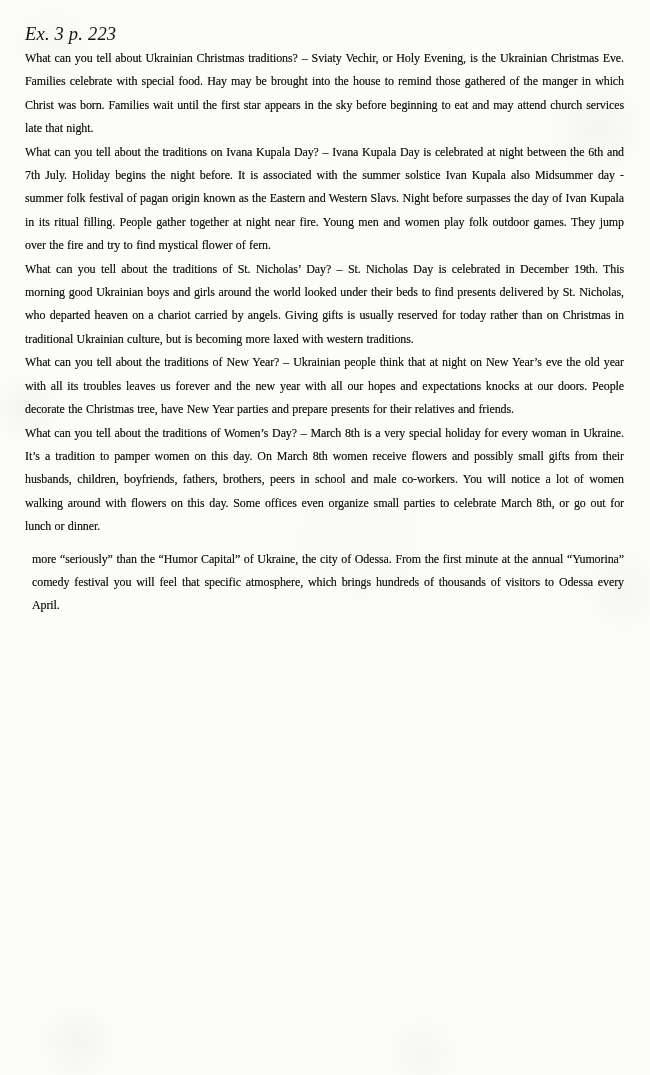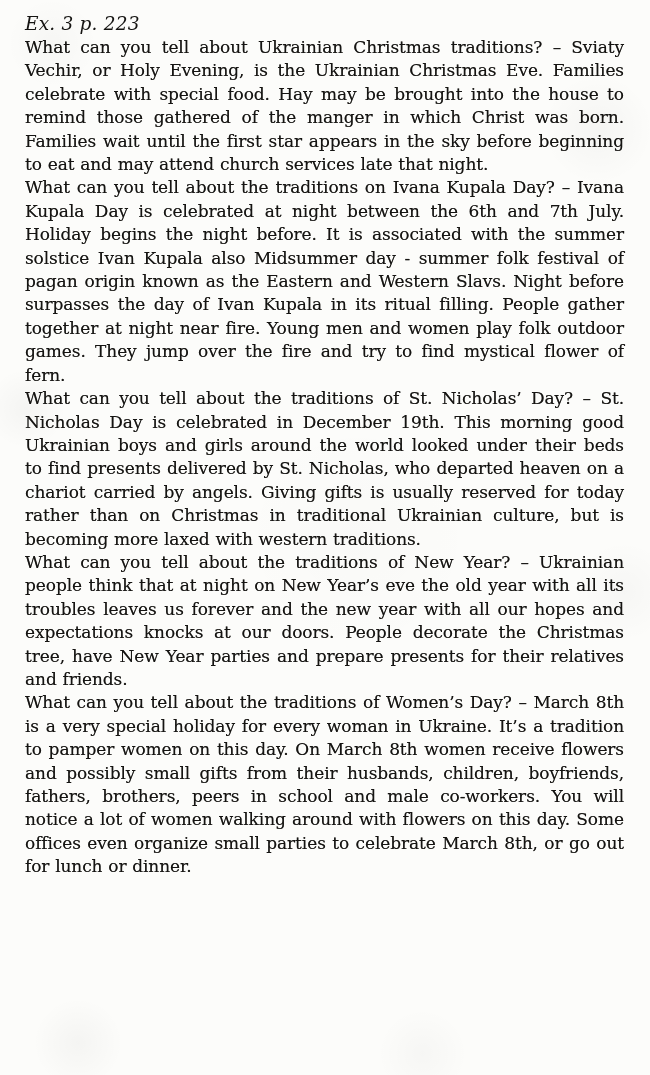--- a/index.html
+++ b/index.html
@@ -19,32 +19,33 @@
       radial-gradient(circle at 96% 55%, rgba(0,0,0,0.025), transparent 50px),
       radial-gradient(circle at 12% 97%, rgba(0,0,0,0.03), transparent 45px),
       radial-gradient(circle at 65% 98%, rgba(0,0,0,0.025), transparent 45px),
       radial-gradient(circle at 55% 50%, rgba(0,0,0,0.012), transparent 120px),
       #fcfcfa;
   }
   .page {
     box-sizing: border-box;
     width: 650px;
     height: 759px;
-    padding: 12px 26px 0 25px;
+    padding: 23px 26px 0 25px;
+    font-family: Liberation Serif, serif;
   }
   .title {
     font-style: italic;
     font-size: 18.5px;
     line-height: 23px;
     margin: 0 0 1px 0;
     letter-spacing: 0.2px;
   }
   p.body-par {
     margin: 0;
-    font-size: 17px;
+    font-size: 12px;
     line-height: 23.4px;
     text-align: justify;
     letter-spacing: -0.1px;
     word-spacing: 0.5px;
     text-shadow: 0 0 0.5px rgba(20,18,15,0.55);
   }
   p.continuation {
     margin-top: 9px;
     padding-left: 7px;
   }
@@ -59,13 +60,14 @@
 
   <p class="body-par">What can you tell about the traditions on Ivana Kupala Day? – Ivana Kupala Day is celebrated at night between the 6th and 7th July. Holiday begins the night before. It is associated with the summer solstice Ivan Kupala also Midsummer day - summer folk festival of pagan origin known as the Eastern and Western Slavs. Night before surpasses the day of Ivan Kupala in its ritual filling. People gather together at night near fire. Young men and women play folk outdoor games. They jump over the fire and try to find mystical flower of fern.</p>
 
   <p class="body-par">What can you tell about the traditions of St. Nicholas’ Day? – St. Nicholas Day is celebrated in December 19th. This morning good Ukrainian boys and girls around the world looked under their beds to find presents delivered by St. Nicholas, who departed heaven on a chariot carried by angels. Giving gifts is usually reserved for today rather than on Christmas in traditional Ukrainian culture, but is becoming more laxed with western traditions.</p>
 
   <p class="body-par">What can you tell about the traditions of New Year? – Ukrainian people think that at night on New Year’s eve the old year with all its troubles leaves us forever and the new year with all our hopes and expectations knocks at our doors. People decorate the Christmas tree, have New Year parties and prepare presents for their relatives and friends.</p>
 
   <p class="body-par">What can you tell about the traditions of Women’s Day? – March 8th is a very special holiday for every woman in Ukraine. It’s a tradition to pamper women on this day. On March 8th women receive flowers and possibly small gifts from their husbands, children, boyfriends, fathers, brothers, peers in school and male co-workers. You will notice a lot of women walking around with flowers on this day. Some offices even organize small parties to celebrate March 8th, or go out for lunch or dinner.</p>
 
 
+  <p class="body-par continuation">more “seriously” than the “Humor Capital” of Ukraine, the city of Odessa. From the first minute at the annual “Yumorina” comedy festival you will feel that specific atmosphere, which brings hundreds of thousands of visitors to Odessa every April.</p>
 </div>
 
 </body></html>

